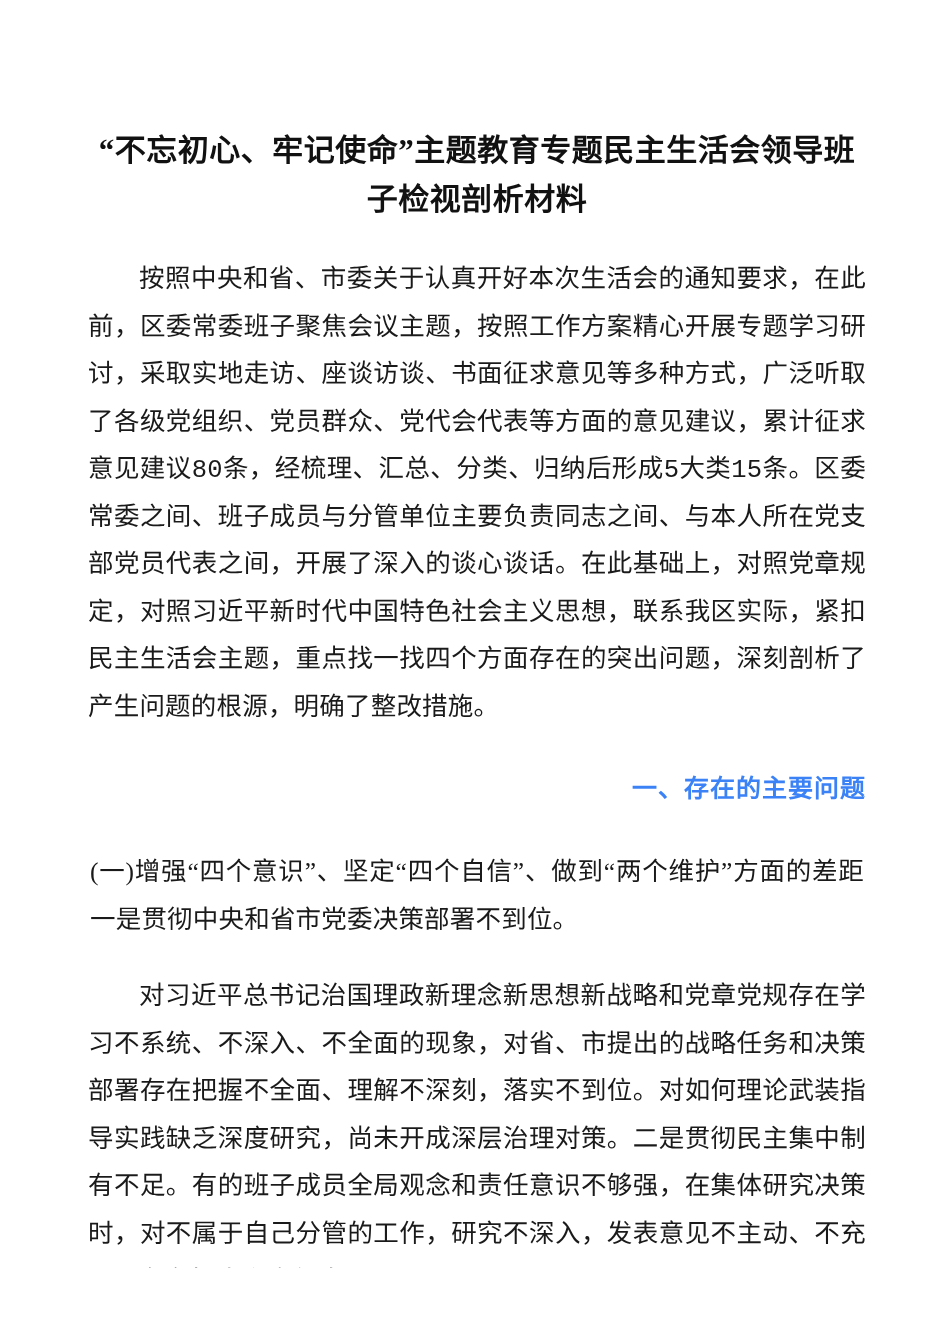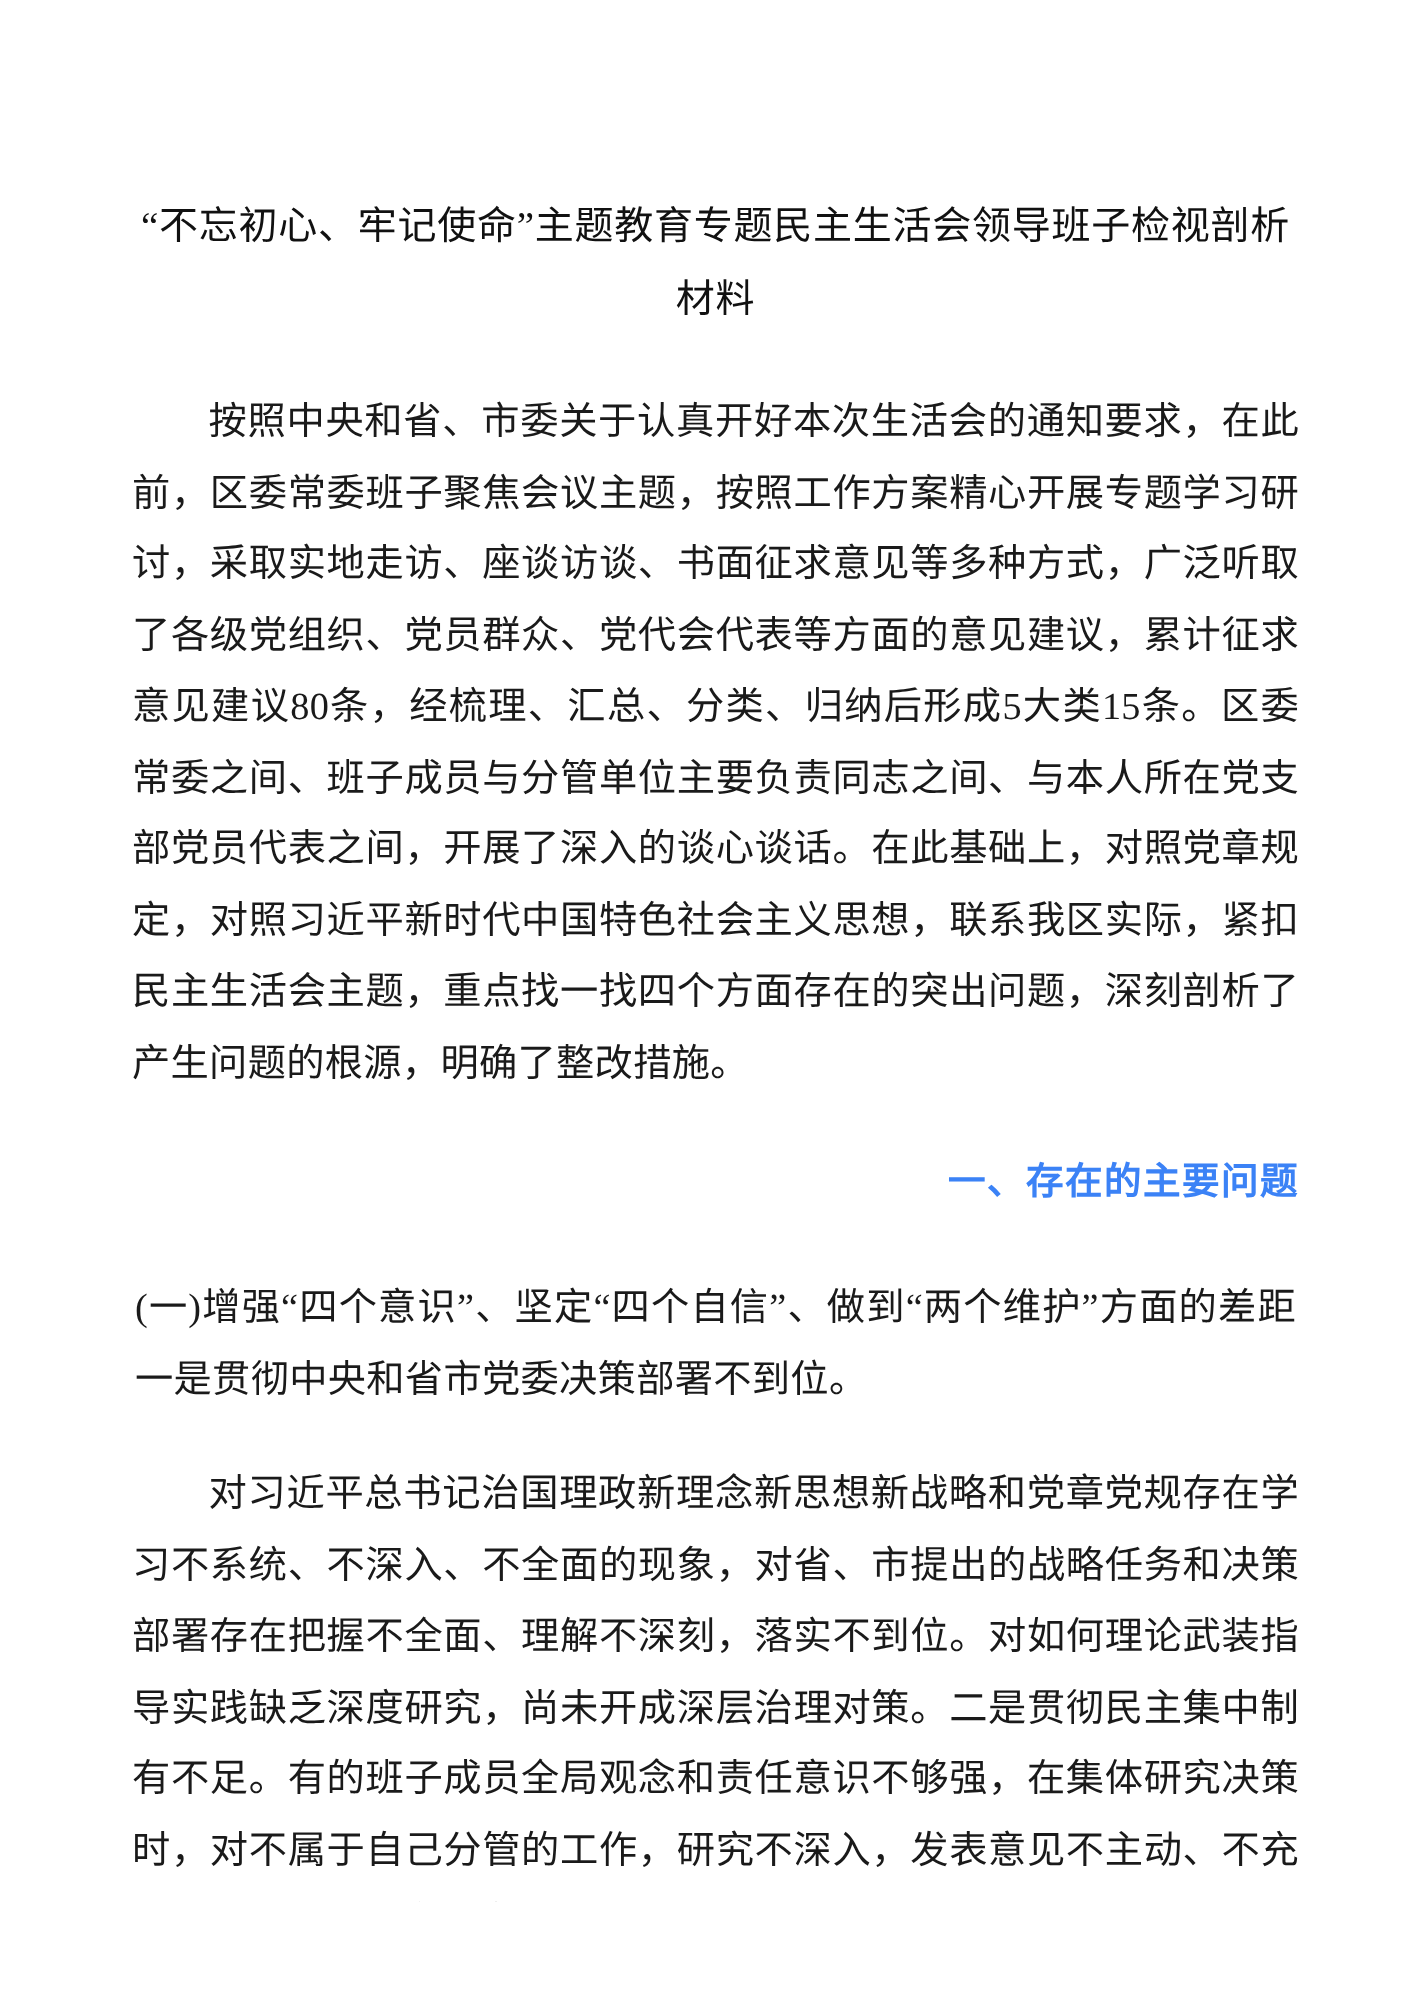--- a/index.html
+++ b/index.html
@@ -29,22 +29,22 @@
   .content {
     position: absolute;
     left: 88px;
     top: 0;
     width: 778px;
   }
 
   
   .doc-title {
     font-family: "Liberation Serif", "DejaVu Serif", serif;
-    font-weight: normal;
-    font-size: 26px;
+    font-weight: bold;
+    font-size: 31px;
     line-height: 49px;
     text-align: center;
     letter-spacing: 0.5px;
     margin: 0;
     padding-top: 126px;
     color: #111111;
     word-break: break-all;
   }
 
   
@@ -60,20 +60,21 @@
     word-break: break-all;
     letter-spacing: 0.2px;
   }
 
   .para.indent {
     text-indent: 2em;
   }
 
   #intro-paragraph {
     margin-top: 33px;
+    font-family: Liberation Mono, monospace;
   }
 
   
   .section-heading {
     font-family: "Liberation Sans", "DejaVu Sans", sans-serif;
     font-weight: bold;
     font-size: 25px;
     line-height: 40px;
     margin: 0;
     padding-top: 36px;

